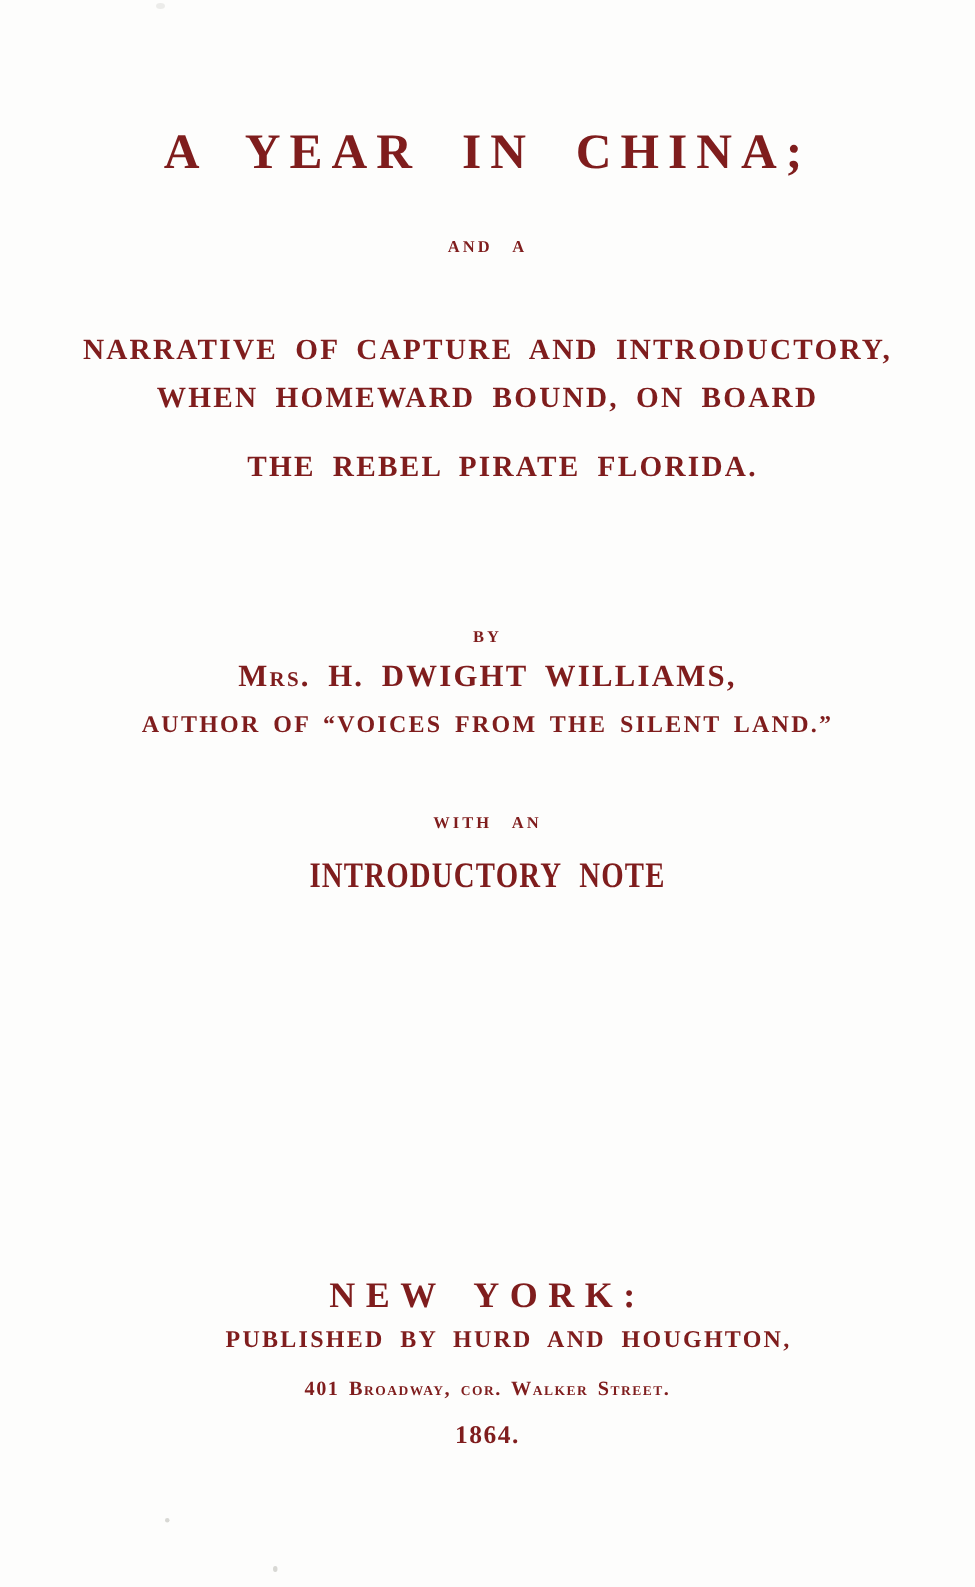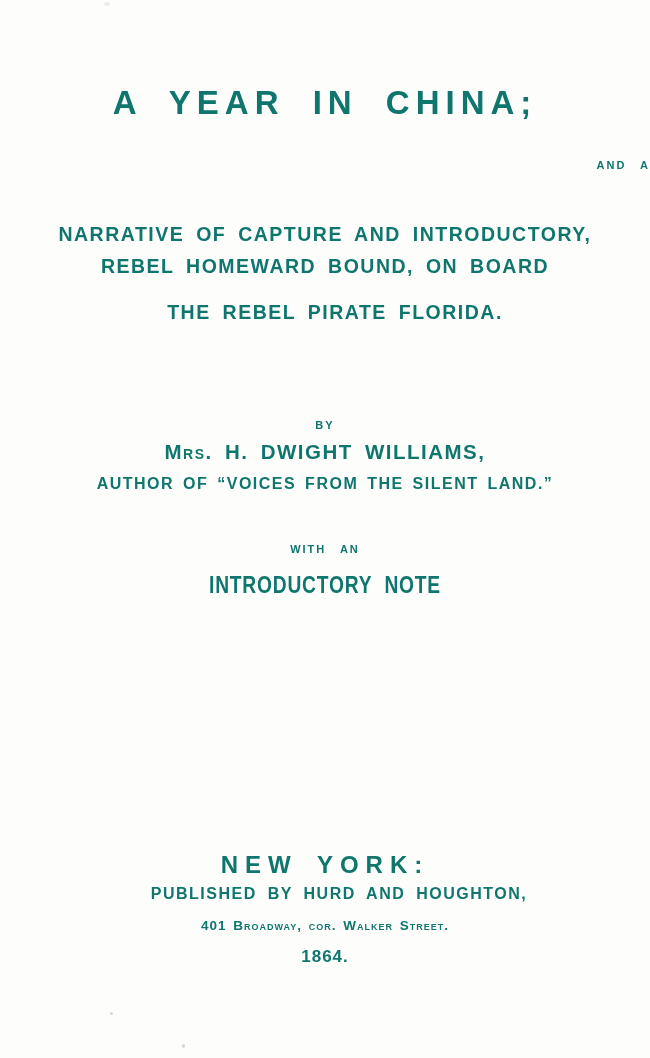--- a/index.html
+++ b/index.html
@@ -6,22 +6,22 @@
     margin: 0;
     padding: 0;
     background: #ffffff;
   }
   .page {
     position: relative;
     width: 650px;
     height: 1058px;
     background: #fdfdfc;
     overflow: hidden;
-    font-family: Liberation Sans, sans-serif;
-    color: #0f766e;
+    font-family: Liberation Serif, serif;
+    color: #7f1d1d;
   }
   .line {
     position: absolute;
     left: 0;
     right: 0;
     text-align: center;
     white-space: nowrap;
   }
   .title {
     top: 84px;
@@ -29,21 +29,21 @@
     font-weight: 700;
     letter-spacing: 6px;
     word-spacing: 13px;
   }
   .small-label {
     font-size: 11px;
     font-weight: 700;
     letter-spacing: 2px;
     word-spacing: 9px;
   }
-  .and-a   { top: 159px; text-align: right; }
+  .and-a   { top: 159px; }
   .by      { top: 419px; }
   .with-an { top: 543px; }
   .sub {
     font-size: 19.5px;
     font-weight: 700;
     letter-spacing: 1.5px;
     word-spacing: 5px;
   }
   .sub-1 { top: 223px; }
   .sub-2 { top: 255px; }
@@ -121,21 +121,21 @@
 </head>
 <body>
 
 <div class="page">
 
   <div class="line title">A YEAR IN CHINA;</div>
 
   <div class="line small-label and-a">AND A</div>
 
   <div class="line sub sub-1">NARRATIVE OF CAPTURE AND INTRODUCTORY,</div>
-  <div class="line sub sub-2">REBEL HOMEWARD BOUND, ON BOARD</div>
+  <div class="line sub sub-2">WHEN HOMEWARD BOUND, ON BOARD</div>
   <div class="line sub sub-3">THE REBEL PIRATE FLORIDA.</div>
 
   <div class="line author">Mrs. H. DWIGHT WILLIAMS,</div>
 
   <div class="line small-label by">BY</div>
 
   <div class="line credit">AUTHOR OF “VOICES FROM THE SILENT LAND.”</div>
 
   <div class="line small-label with-an">WITH AN</div>
 

